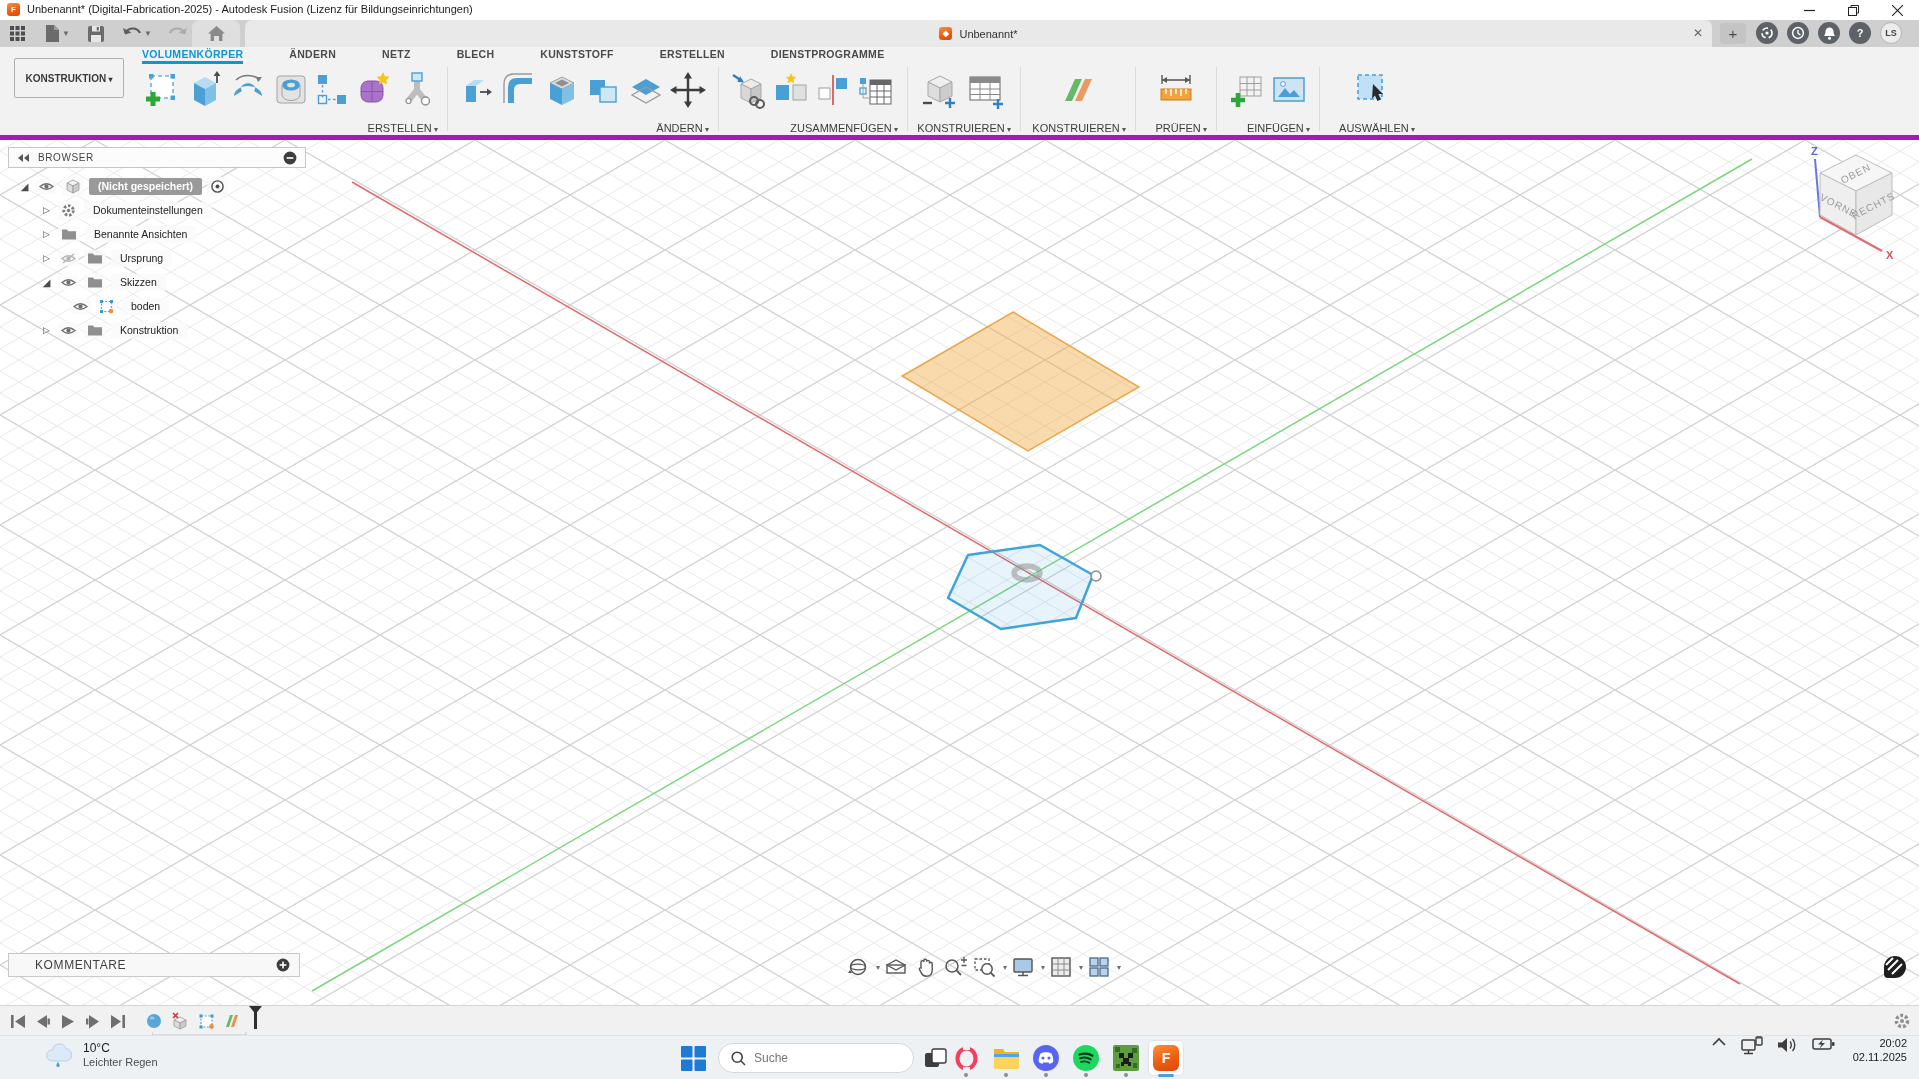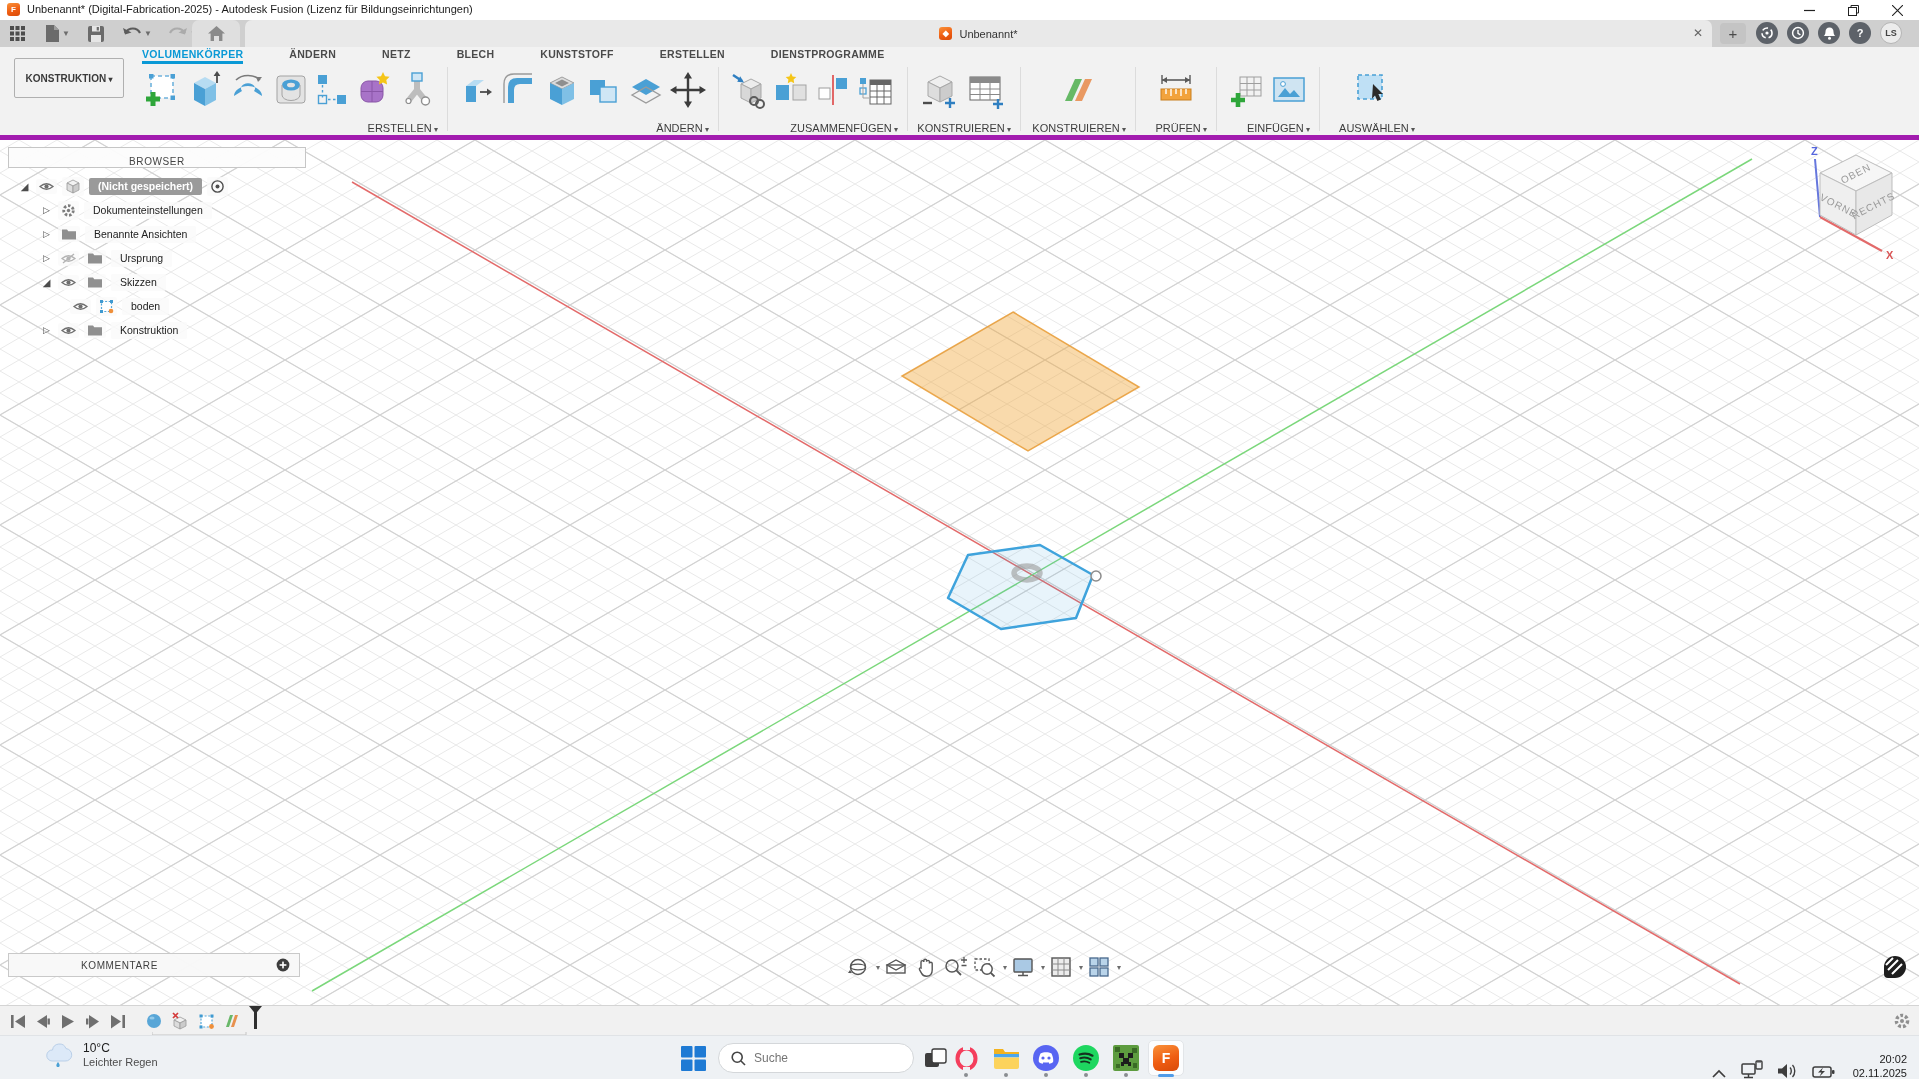--- a/index.html
+++ b/index.html
@@ -42,33 +42,33 @@
   .rlabel { text-align:right; font-size:11px; color:#3c3c3c; margin-top:7px; white-space:nowrap; }
   .rlabel::after { content:" ▾"; font-size:8px; color:#555; }
   .ctxbtn::after { content:" ▾"; font-size:8px; }
   .rsep { width:1px; background:#dcdcdc; height:64px; margin:2px 9px 0 9px; }
 
   
   .canvas { position:absolute; top:140px; left:0; width:1919px; height:865px; background:#ffffff; }
 
   
   .browser { position:absolute; left:8px; top:147px; width:298px; }
-  .bheader { height:21px; background:rgba(252,252,252,.95); border:1px solid #c6c6c6; display:flex; align-items:center; padding:0 8px; gap:8px;flex-direction:column; }
+  .bheader { height:21px; background:rgba(252,252,252,.95); border:1px solid #c6c6c6; display:flex; align-items:center; padding:0 8px; gap:8px; }
   .btitle { font-size:10px; color:#444; letter-spacing:.6px; flex:1; }
   .tree { margin-top:6px; }
   .trow { display:flex; align-items:center; height:24px; gap:5px; }
   .arrow { font-size:9px; color:#4c4c4c; width:13px; text-align:center; }
   .arrow.open { font-size:10px; }
   .ipill { background:rgba(250,250,250,.78); border-radius:2px; padding:2px 3px; display:flex; align-items:center; }
   .tlabel { background:rgba(250,250,250,.82); border-radius:2px; padding:2.5px 9px; font-size:10.5px; color:#222; }
   .tlabel.sel { background:#9a9a9a; color:#fff; font-weight:bold; }
 
   
   .comments { position:absolute; left:8px; top:953px; width:292px; height:24px; background:rgba(248,248,248,.96); border:1px solid #c9c9c9; display:flex; align-items:center; padding:0 9px 0 26px; }
-  .comments .ctext { font-size:10px; color:#3f3f3f; letter-spacing:.6px; flex:1;margin-left:46px; }
+  .comments .ctext { font-size:12px; color:#3f3f3f; letter-spacing:.6px; flex:1; }
 
   
   .navbar { position:absolute; left:845px; top:953px; height:28px; display:flex; align-items:center; gap:3px; }
   .navbtn { display:flex; align-items:center; padding:1px; }
 
   .cornerbadge { position:absolute; left:1884px; top:956px; width:22px; height:22px; border-radius:50% 50% 50% 4px; background:#1e1e1e; overflow:hidden; }
 
   
   .timeline { position:absolute; top:1005px; left:0; width:100%; height:30px; background:#f1f1f1; border-top:1px solid #d4d4d4; }
   .playbar { position:absolute; left:10px; top:0; height:30px; display:flex; align-items:center; gap:9px; }
@@ -84,21 +84,21 @@
   .startbtn { position:absolute; left:681px; top:10px; }
   .searchbox { position:absolute; left:718px; top:7px; width:196px; height:30px; background:#fff; border:1px solid #d4d7da; border-radius:15px; display:flex; align-items:center; padding:0 12px; gap:8px; }
   .searchbox input { border:none; outline:none; font-size:12px; color:#444; width:130px; background:transparent; font-family:"Liberation Sans",sans-serif; }
   .tv { position:absolute; left:923px; top:10px; }
   .apps { position:absolute; left:946px; top:0; height:44px; display:flex; }
   .appcell { width:40px; height:44px; display:flex; align-items:center; justify-content:center; position:relative; }
   .appcell .dot { position:absolute; bottom:3px; left:50%; transform:translateX(-50%); width:4px; height:4px; border-radius:2px; background:#898d91; }
   .appcell.active .activebg { position:absolute; top:4px; left:2px; width:36px; height:36px; background:#fcfdfe; border:1px solid #e2e5e8; border-radius:5px; }
   .appcell.active .dot { width:16px; height:3px; background:#4f9be8; }
   .appcell svg, .appcell .fusionsq { position:relative; }
-  .tray { position:absolute; right:0; top:0; height:44px; display:flex; align-items:flex-end; }
+  .tray { position:absolute; right:0; top:0; height:44px; display:flex; align-items:flex-start; }
   .trayic { padding:0 7px; display:flex; align-items:center; }
   .clock { text-align:right; font-size:11px; color:#1b1b1b; line-height:14px; padding:0 12px 0 10px; }
 
   .fusionsq { width:26px; height:26px; border-radius:6px; background:linear-gradient(160deg,#f9923a 0%,#ef5d12 55%,#d94a08 100%); display:flex; align-items:center; justify-content:center; color:#fff; font-weight:bold; font-size:14px; }
   .fusionsq.small { width:13px; height:13px; border-radius:3px; font-size:8px; }
 </style>
 </head>
 <body>
 
 <div id="app">

